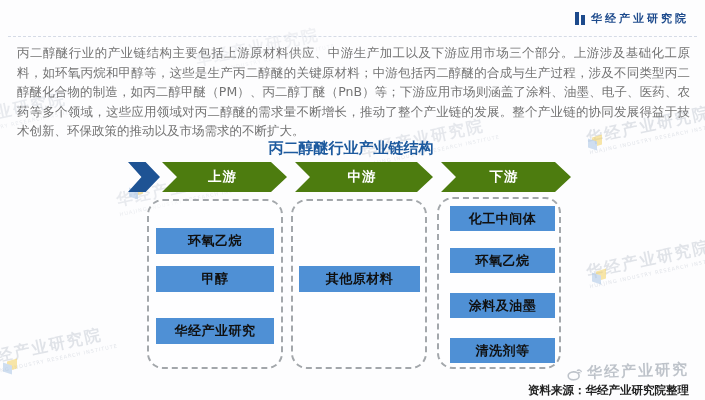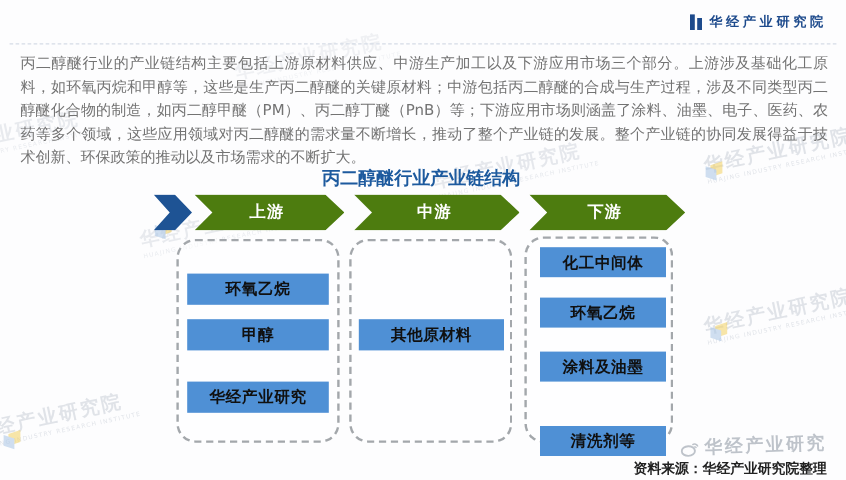--- a/index.html
+++ b/index.html
@@ -44,21 +44,21 @@
   .group.g1 { left:147px; top:199px; width:136px; height:170px; }
   .group.g2 { left:291px; top:199px; width:136px; height:170px; }
   .group.g3 { left:437px; top:197px; width:124px; height:172px; }
 
   .node { position:absolute; background:#4f90d5; color:#101010; font-size:13px; font-weight:700;
           display:flex; align-items:center; justify-content:center; letter-spacing:.5px; }
   .g1 .node { left:7px; width:118px; height:26px; }
   .g1 .n0 { top:27px; } .g1 .n1 { top:65px; } .g1 .n2 { top:117px; }
   .g2 .node { left:6px; width:121px; height:26px; top:65px; }
   .g3 .node { left:11px; width:105px; height:25px; }
-  .g3 .n0 { top:7px; } .g3 .n1 { top:49px; } .g3 .n2 { top:94px; } .g3 .n3 { top:156px;text-align:right; }
+  .g3 .n0 { top:7px; } .g3 .n1 { top:49px; } .g3 .n2 { top:94px; } .g3 .n3 { top:139px;text-align:right; }
 
   
   .source { position:absolute; right:16px; top:383px; font-size:11.5px; font-weight:700;
             color:#222; z-index:3; }
 
   
   .wm { position:absolute; z-index:0; transform:rotate(-12deg); color:#9fa9b8;
         font-weight:700; font-size:16px; letter-spacing:2px; white-space:nowrap; }
   .wm small { display:block; font-size:5px; letter-spacing:1px; font-weight:400; }
   .wm-a { left:195px; top:36px;  opacity:.14; }

